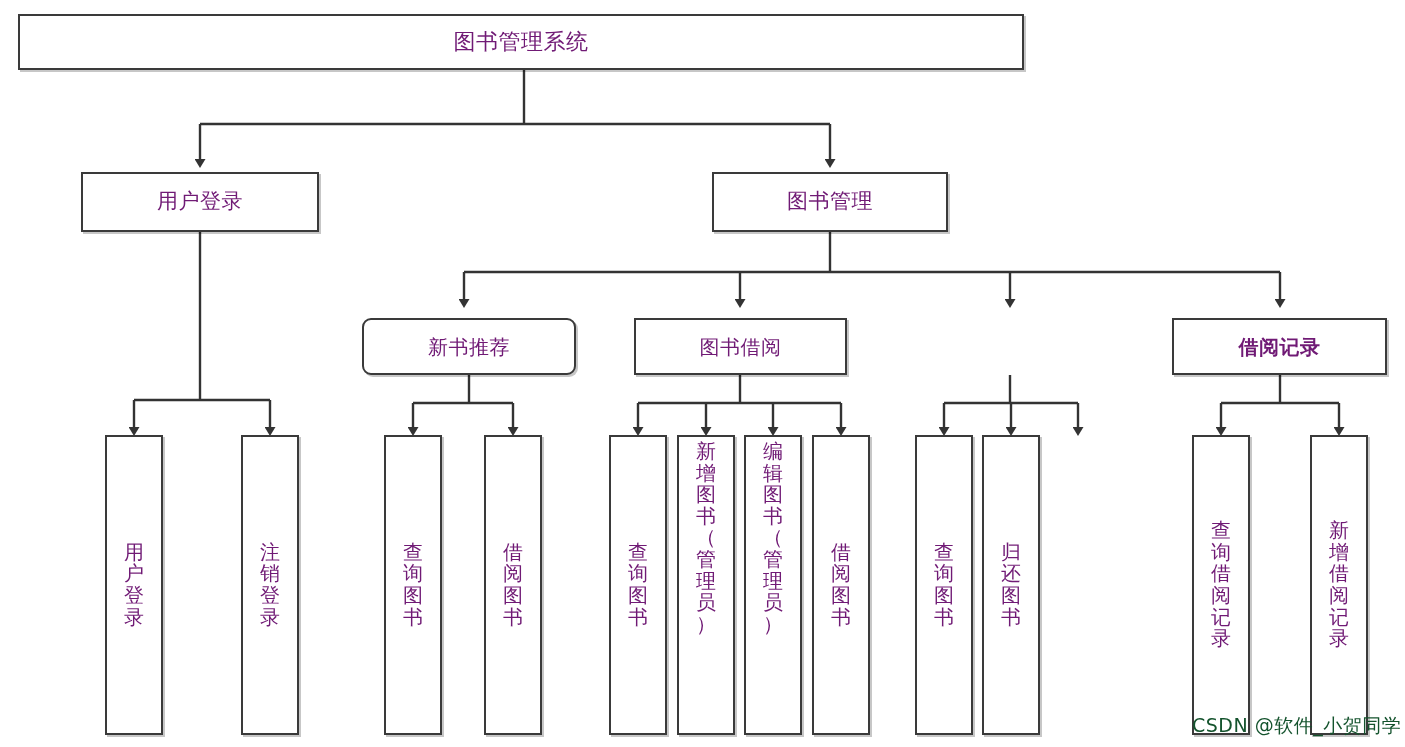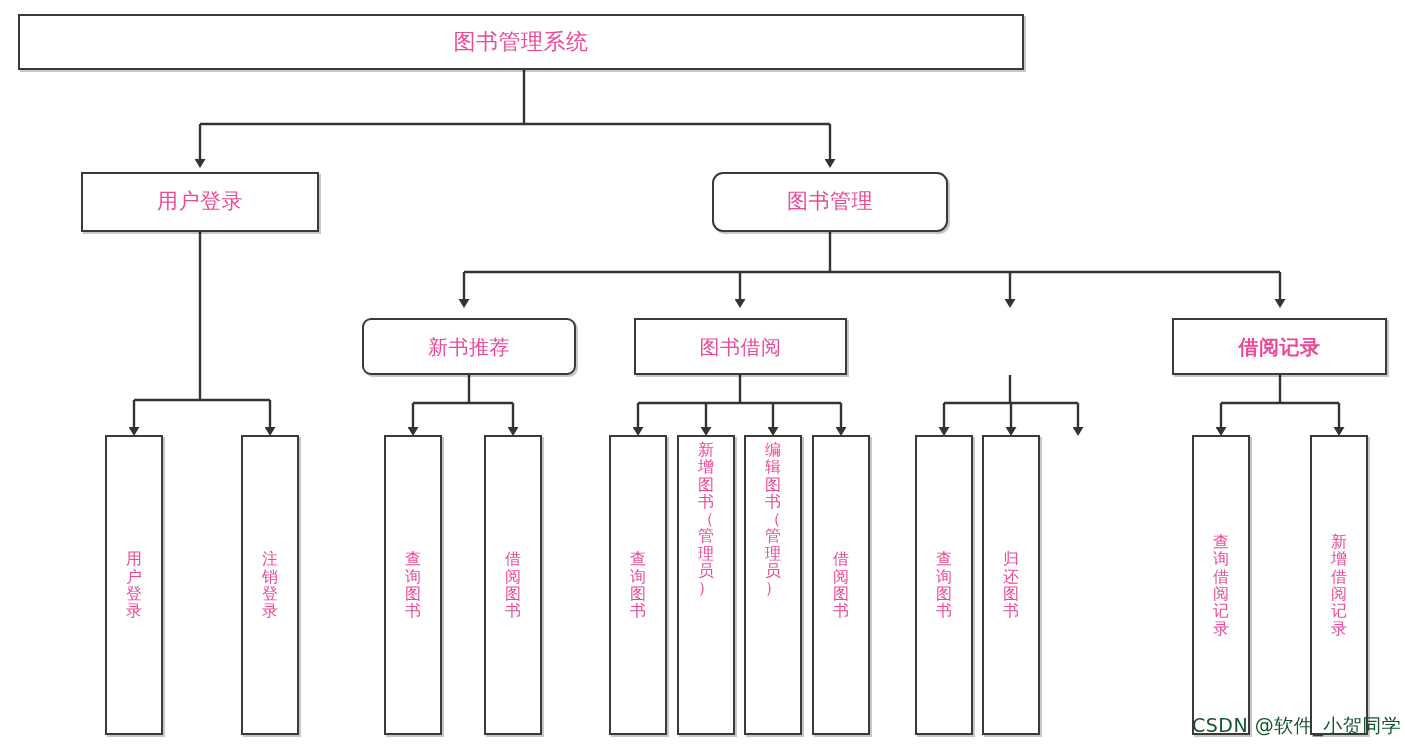--- a/index.html
+++ b/index.html
@@ -28,41 +28,41 @@
   }
   .node {
     position: absolute;
     box-sizing: border-box;
     background: #ffffff;
     border: 2px solid #3a3a3a;
     box-shadow: 2px 2px 0 0 rgba(0,0,0,0.22);
     display: flex;
     align-items: center;
     justify-content: center;
-    color: #ec4899;
+    color: #701a75;
   }
   .node .label-h {
     font-size: 21px;
     line-height: 1.2;
     letter-spacing: 0.5px;
     white-space: nowrap;
     text-align: center;
   }
   .node.root .label-h { font-size: 22px; }
   .node.lvl1 .label-h { font-size: 21px; }
   .node.lvl2 .label-h { font-size: 20px; }
 
   
   .node.leaf {
     align-items: flex-start;
     justify-content: center;
     padding-top: 0;
   }
   .node.leaf .label-v {
-    font-size: 16px;
+    font-size: 20px;
     line-height: 1.08;
     width: 1em;
     text-align: right;
     word-break: break-all;
     white-space: normal;
     overflow-wrap: anywhere;
   }
   .node.leaf.centered {
     align-items: center;
   }
@@ -133,21 +133,21 @@
   </svg>
 
   <div class="node root" style="left:18px; top:14px; width:1006px; height:56px;">
     <span class="label-h">图书管理系统</span>
   </div>
 
   <div class="node lvl1" style="left:81px; top:172px; width:238px; height:60px;">
     <span class="label-h">用户登录</span>
   </div>
 
-  <div class="node lvl1" style="left:712px; top:172px; width:236px; height:60px;border-radius:11px;">
+  <div class="node lvl1" style="left:712px; top:172px; width:236px; height:60px;">
     <span class="label-h">图书管理</span>
   </div>
 
   <div class="node lvl2" style="left:362px; top:318px; width:214px; height:57px;border-radius:9px;">
     <span class="label-h">新书推荐</span>
   </div>
 
   <div class="node lvl2" style="left:634px; top:318px; width:213px; height:57px;">
     <span class="label-h">图书借阅</span>
   </div>

